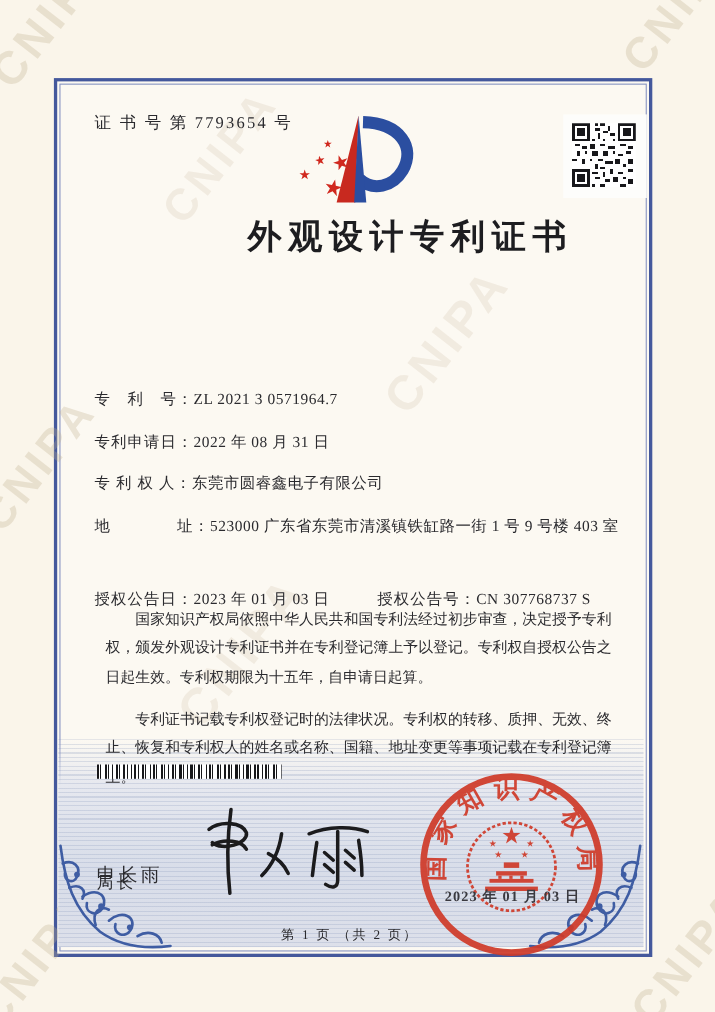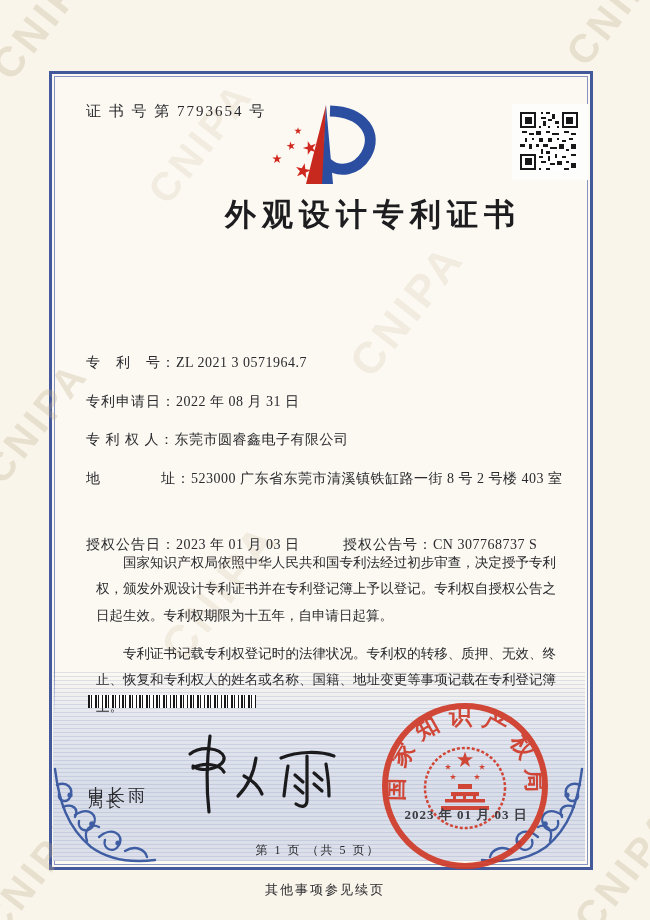--- a/index.html
+++ b/index.html
@@ -214,21 +214,21 @@
     <div class="field" style="top:354px;">
       <span class="lab">专　利　号：</span><span>ZL 2021 3 0571964.7</span>
     </div>
     <div class="field" style="top:393px;">
       <span class="lab">专利申请日：</span><span>2022 年 08 月 31 日</span>
     </div>
     <div class="field" style="top:431px;">
       <span class="lab">专 利 权 人：</span><span>东莞市圆睿鑫电子有限公司</span>
     </div>
     <div class="field" style="top:470px;">
-      <span class="lab">地　　　　址：</span><span>523000 广东省东莞市清溪镇铁缸路一街 8 号 2 号楼 403 室</span>
+      <span class="lab">地　　　　址：</span><span>523000 广东省东莞市清溪镇铁缸路一街 1 号 9 号楼 403 室</span>
     </div>
     <div class="field" style="top:536px;text-align:center;">
       <span class="lab">授权公告日：</span><span>2023 年 01 月 03 日</span>
       <span class="grant-no"><span class="lab">授权公告号：</span><span>CN 307768737 S</span></span>
     </div>
 
     <div class="paras">
       <p>国家知识产权局依照中华人民共和国专利法经过初步审查，决定授予专利权，颁发外观设计专利证书并在专利登记簿上予以登记。专利权自授权公告之日起生效。专利权期限为十五年，自申请日起算。</p>
       <p>专利证书记载专利权登记时的法律状况。专利权的转移、质押、无效、终止、恢复和专利权人的姓名或名称、国籍、地址变更等事项记载在专利登记簿上。</p>
     </div>
@@ -275,17 +275,16 @@
         <rect x="72" y="92" width="28" height="4"></rect>
         <rect x="66" y="99" width="40" height="3.5"></rect>
         <rect x="62" y="106" width="48" height="4"></rect>
         <rect x="74" y="96" width="3" height="3"></rect>
           <rect x="84" y="96" width="3" height="3"></rect>
           <rect x="94" y="96" width="3" height="3"></rect>
       </g>
     </svg>
     <div class="seal-date">2023 年 01 月 03 日</div>
 
-    <div class="page-num">第 1 页 （共 5 页）</div>
-    <div class="footer-note">其他事项参见续页</div>
+    <div class="page-num">第 1 页 （共 2 页）</div>
 
   </div>
 </div>
 
 </body></html>

